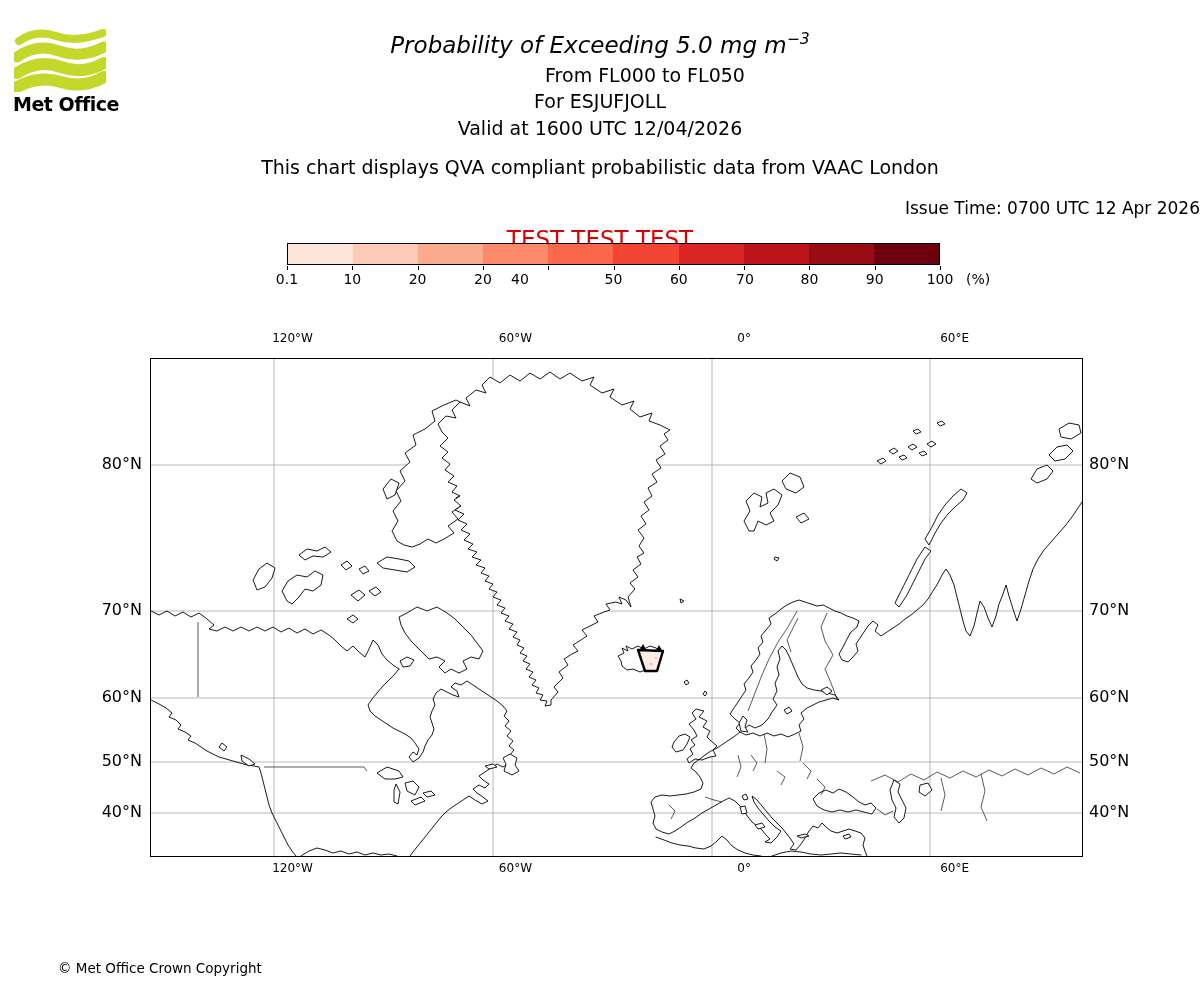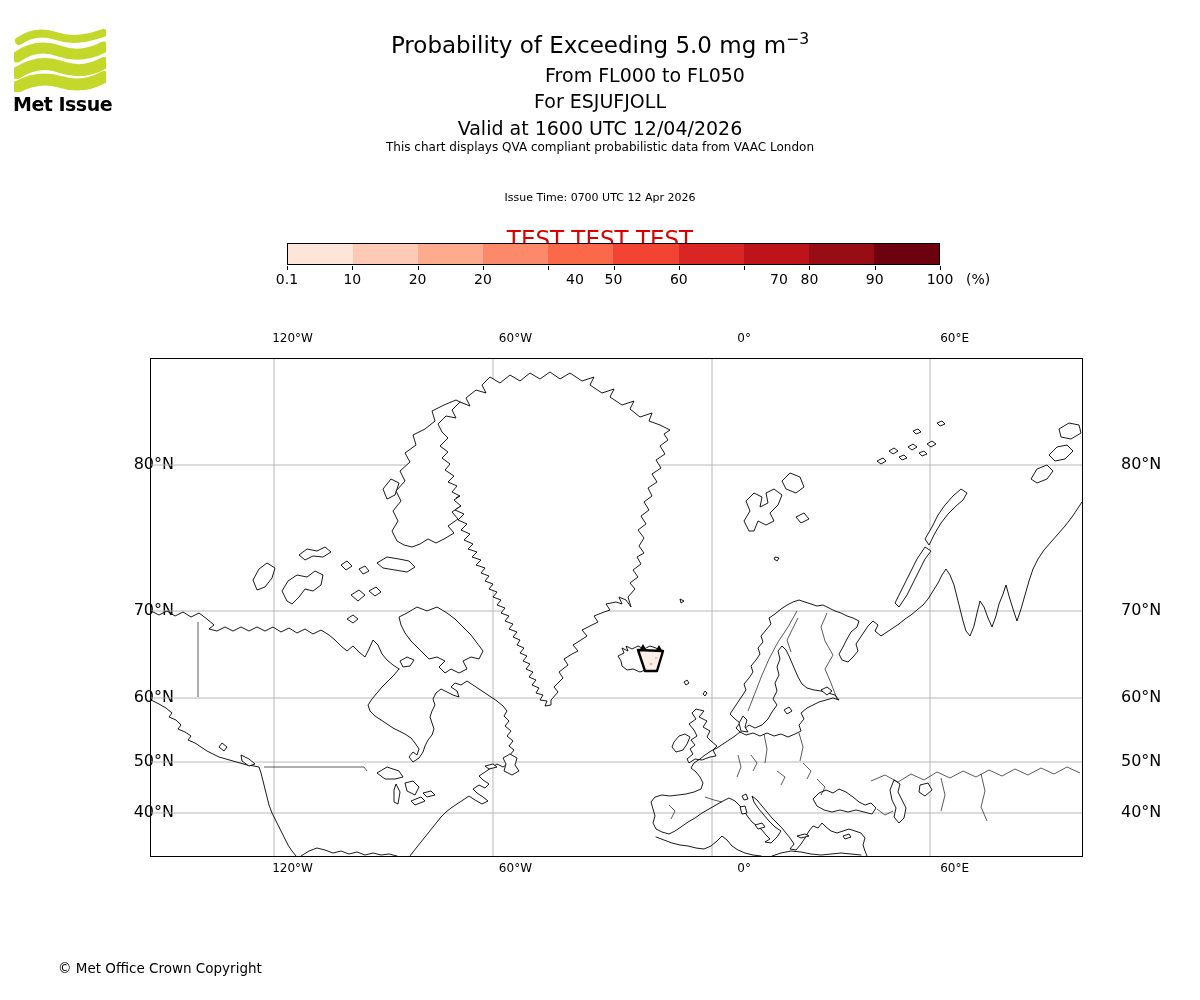--- a/index.html
+++ b/index.html
@@ -1,59 +1,59 @@
 <!DOCTYPE html>
 <html><head>
 <meta charset="utf-8">
 <style>
   html,body{margin:0;padding:0;background:#ffffff;}
   body{width:1200px;height:1000px;position:relative;font-family:"DejaVu Sans","Liberation Sans",sans-serif;color:#000;overflow:hidden;}
   .abs{position:absolute;}
   .ctr{left:0;width:1200px;text-align:center;}
-  .title-main{top:29px;font-size:23px;}
+  .title-main{top:29px;font-size:23px;font-style:italic;}
   .sub{font-size:19px;}
   .sub1{top:64px;padding-left:45px;}
   .sub2{top:90px;}
   .sub3{top:117px;text-align:center;}
-  .qva{top:140px;font-size:12px;}
-  .issue{top:191px;font-size:11px;}
+  .qva{top:156px;font-size:19px;}
+  .issue{top:198px;font-size:17px;text-align:right;}
   .test{top:226px;font-size:23px;}
   sup{font-size:68%;}
   .logo-box{left:14px;top:28px;width:92px;height:64px;}
   .logo-text{left:13px;top:93px;font-size:19px;font-weight:bold;letter-spacing:-0.5px;}
   .cb-seg{height:100%;flex:1;}
   #colorbar{left:287px;top:243px;width:653px;height:22px;display:flex;border:1.2px solid #000;box-sizing:border-box;}
   .cb-tick{width:1px;height:4px;background:#000;top:266px;}
   .cb-lab{top:271px;width:50px;margin-left:-25px;text-align:center;font-size:14px;}
   .cb-unit{left:966px;top:271px;font-size:14px;}
   #mapframe{left:150px;top:358px;width:931px;height:497px;border:1.2px solid #000;box-sizing:content-box;}
   .xtick{width:80px;margin-left:-40px;text-align:right;font-size:12px;height:20px;}
   .xtick-top{top:331px;}
   .xtick-bot{top:861px;}
-  .ytick{font-size:16px;height:20px;top:0;margin-left:32px;}
+  .ytick{font-size:16px;height:20px;top:0;}
   .ytick-l{left:0;width:142px;text-align:right;}
   .ytick-r{left:1089px;width:80px;text-align:left;}
   .copyright{left:58px;top:960px;font-size:13.5px;}
   svg .coast{fill:none;stroke:#000;stroke-width:0.9;stroke-linejoin:round;stroke-linecap:round;}
   svg .isle{fill:#fff;stroke:#000;stroke-width:0.9;stroke-linejoin:round;}
   svg .border{fill:none;stroke:#000;stroke-width:0.65;stroke-linejoin:round;}
   svg .grid{stroke:#b0b0b0;stroke-width:0.9;}
 </style>
 </head>
 <body>
 
 <div class="abs logo-box">
   <svg width="92" height="64" viewBox="0 0 92 64">
     <path class="logo-wave" d="M5,13 Q22,1 42,8 T89,5" fill="none" stroke-width="8" stroke-linecap="round" stroke="#c3d82b"></path>
     <path class="logo-wave" d="M3,29 Q23,15 45,23 T90,19" fill="none" stroke-width="11" stroke-linecap="round" stroke="#c3d82b"></path>
     <path class="logo-wave" d="M3,45 Q25,31 47,39 T90,35" fill="none" stroke-width="12" stroke-linecap="round" stroke="#c3d82b"></path>
     <path class="logo-wave" d="M3,59 Q25,47 47,54 T90,49" fill="none" stroke-width="12" stroke-linecap="round" stroke="#c3d82b"></path>
   </svg>
 </div>
-<div class="abs logo-text">Met Issue</div>
+<div class="abs logo-text">Met Office</div>
 
 <div class="abs ctr title-main"><span>Probability of Exceeding 5.0 mg m</span><sup>−3</sup></div>
 <div class="abs ctr sub sub1">From FL000 to FL050</div>
 <div class="abs ctr sub sub2">For ESJUFJOLL</div>
 <div class="abs ctr sub sub3">Valid at 1600 UTC 12/04/2026</div>
 <div class="abs ctr qva">This chart displays QVA compliant probabilistic data from VAAC London</div>
 <div class="abs ctr issue">Issue Time: 0700 UTC 12 Apr 2026</div>
 <div class="abs ctr test" id="testBanner" style="color: rgb(221, 0, 0);">TEST TEST TEST</div>
 
 <div class="abs" id="colorbar">
@@ -79,24 +79,24 @@
     <div class="abs cb-tick" style="left: 744.1px;"></div>
     <div class="abs cb-tick" style="left: 809.4px;"></div>
     <div class="abs cb-tick" style="left: 874.7px;"></div>
     <div class="abs cb-tick" style="left: 940px;"></div>
   </div>
 <div id="cbLabels">
     <div class="abs cb-lab" style="left: 287px;">0.1</div>
     <div class="abs cb-lab" style="left: 352.3px;">10</div>
     <div class="abs cb-lab" style="left: 417.6px;">20</div>
     <div class="abs cb-lab" style="left: 482.9px;">20</div>
-    <div class="abs cb-lab" style="left: 575px;">40</div>
+    <div class="abs cb-lab" style="left: 520px;">40</div>
     <div class="abs cb-lab" style="left: 613.5px;">50</div>
     <div class="abs cb-lab" style="left: 678.8px;">60</div>
-    <div class="abs cb-lab" style="left: 779px;">70</div>
+    <div class="abs cb-lab" style="left: 745px;">70</div>
     <div class="abs cb-lab" style="left: 809.4px;">80</div>
     <div class="abs cb-lab" style="left: 874.7px;">90</div>
     <div class="abs cb-lab" style="left: 940px;">100</div>
   </div>
 <div class="abs cb-unit">(%)</div>
 
 <div class="abs xtick xtick-top" style="left:273px">120°W</div>
 <div class="abs xtick xtick-top" style="left:492px">60°W</div>
 <div class="abs xtick xtick-top" style="left:711px">0°</div>
 <div class="abs xtick xtick-top" style="left:929px">60°E</div>

